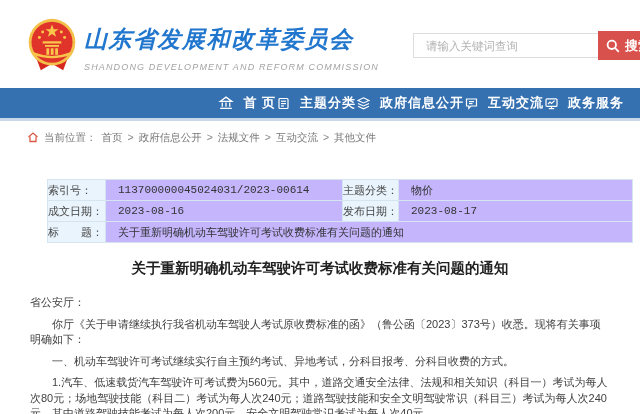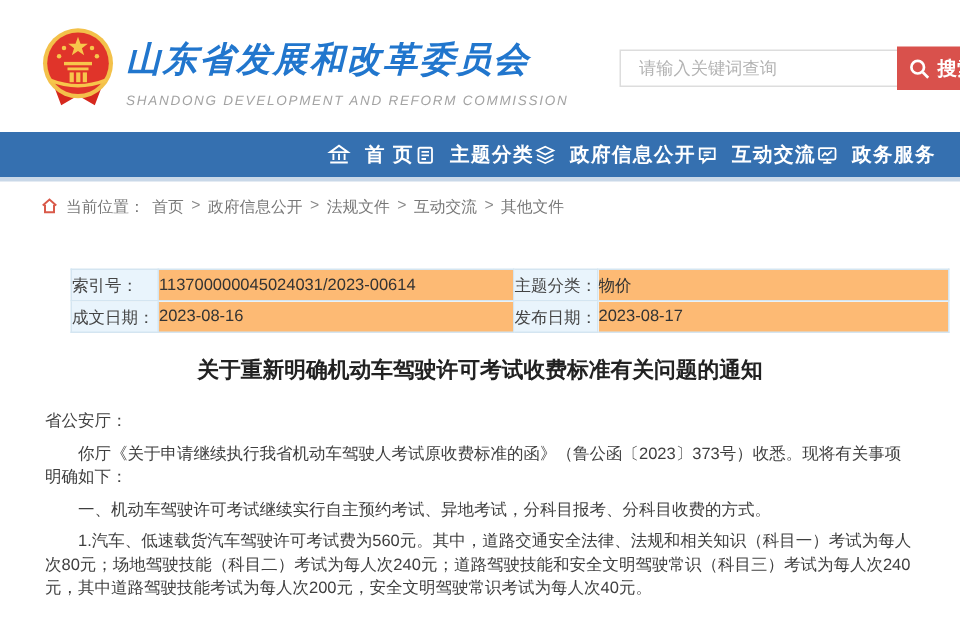--- a/index.html
+++ b/index.html
@@ -34,21 +34,21 @@
     font-size:10.5px; color:#787878; height:28px; white-space:nowrap; }
   .crumb { color:#787878; cursor:pointer; text-decoration:none; }
   .crumb-sep { color:#888; }
 
   
   .content { padding:0 27px; }
   .meta-table { border-collapse:collapse; margin:30px 0 0 20px; width:586px;
     table-layout:fixed; font-size:11px; color:#333; }
   .meta-table td { border:1px solid #d4e5f1; height:21px; overflow:hidden; white-space:nowrap; }
   .meta-table td.lbl { background:#e9f4fc; text-align:left; color:#444; }
-  .meta-table td.val { background:#fdba74; }
+  .meta-table td.val { padding-left:12px; background:#c4b5fd;font-family:Liberation Mono, monospace; }
 
   
   .doc-title { text-align:center; font-size:14.5px; font-weight:bold; color:#222;
     margin-top:15px; line-height:21px; }
   .doc-body { margin:16px 3px 0 3px; font-size:11px; line-height:15.5px; color:#3f3f3f;
     word-break:break-all; }
   .doc-body p { margin:0 0 6px 0; }
   .doc-body p.indent { text-indent:22px; }
 </style>
 </head>
@@ -183,20 +183,24 @@
         <td class="val">113700000045024031/2023-00614</td>
         <td class="lbl">主题分类：</td>
         <td class="val">物价</td>
       </tr>
       <tr>
         <td class="lbl">成文日期：</td>
         <td class="val">2023-08-16</td>
         <td class="lbl">发布日期：</td>
         <td class="val">2023-08-17</td>
       </tr>
+      <tr>
+        <td class="lbl">标　　题：</td>
+        <td class="val" colspan="3">关于重新明确机动车驾驶许可考试收费标准有关问题的通知</td>
+      </tr>
     </tbody>
       </table>
 
     <h1 class="doc-title">关于重新明确机动车驾驶许可考试收费标准有关问题的通知</h1>
 
     <div class="doc-body">
       <p>省公安厅：</p>
       <p class="indent">你厅《关于申请继续执行我省机动车驾驶人考试原收费标准的函》（鲁公函〔2023〕373号）收悉。现将有关事项明确如下：</p>
       <p class="indent">一、机动车驾驶许可考试继续实行自主预约考试、异地考试，分科目报考、分科目收费的方式。</p>
       <p class="indent">1.汽车、低速载货汽车驾驶许可考试费为560元。其中，道路交通安全法律、法规和相关知识（科目一）考试为每人次80元；场地驾驶技能（科目二）考试为每人次240元；道路驾驶技能和安全文明驾驶常识（科目三）考试为每人次240元，其中道路驾驶技能考试为每人次200元，安全文明驾驶常识考试为每人次40元。</p>

